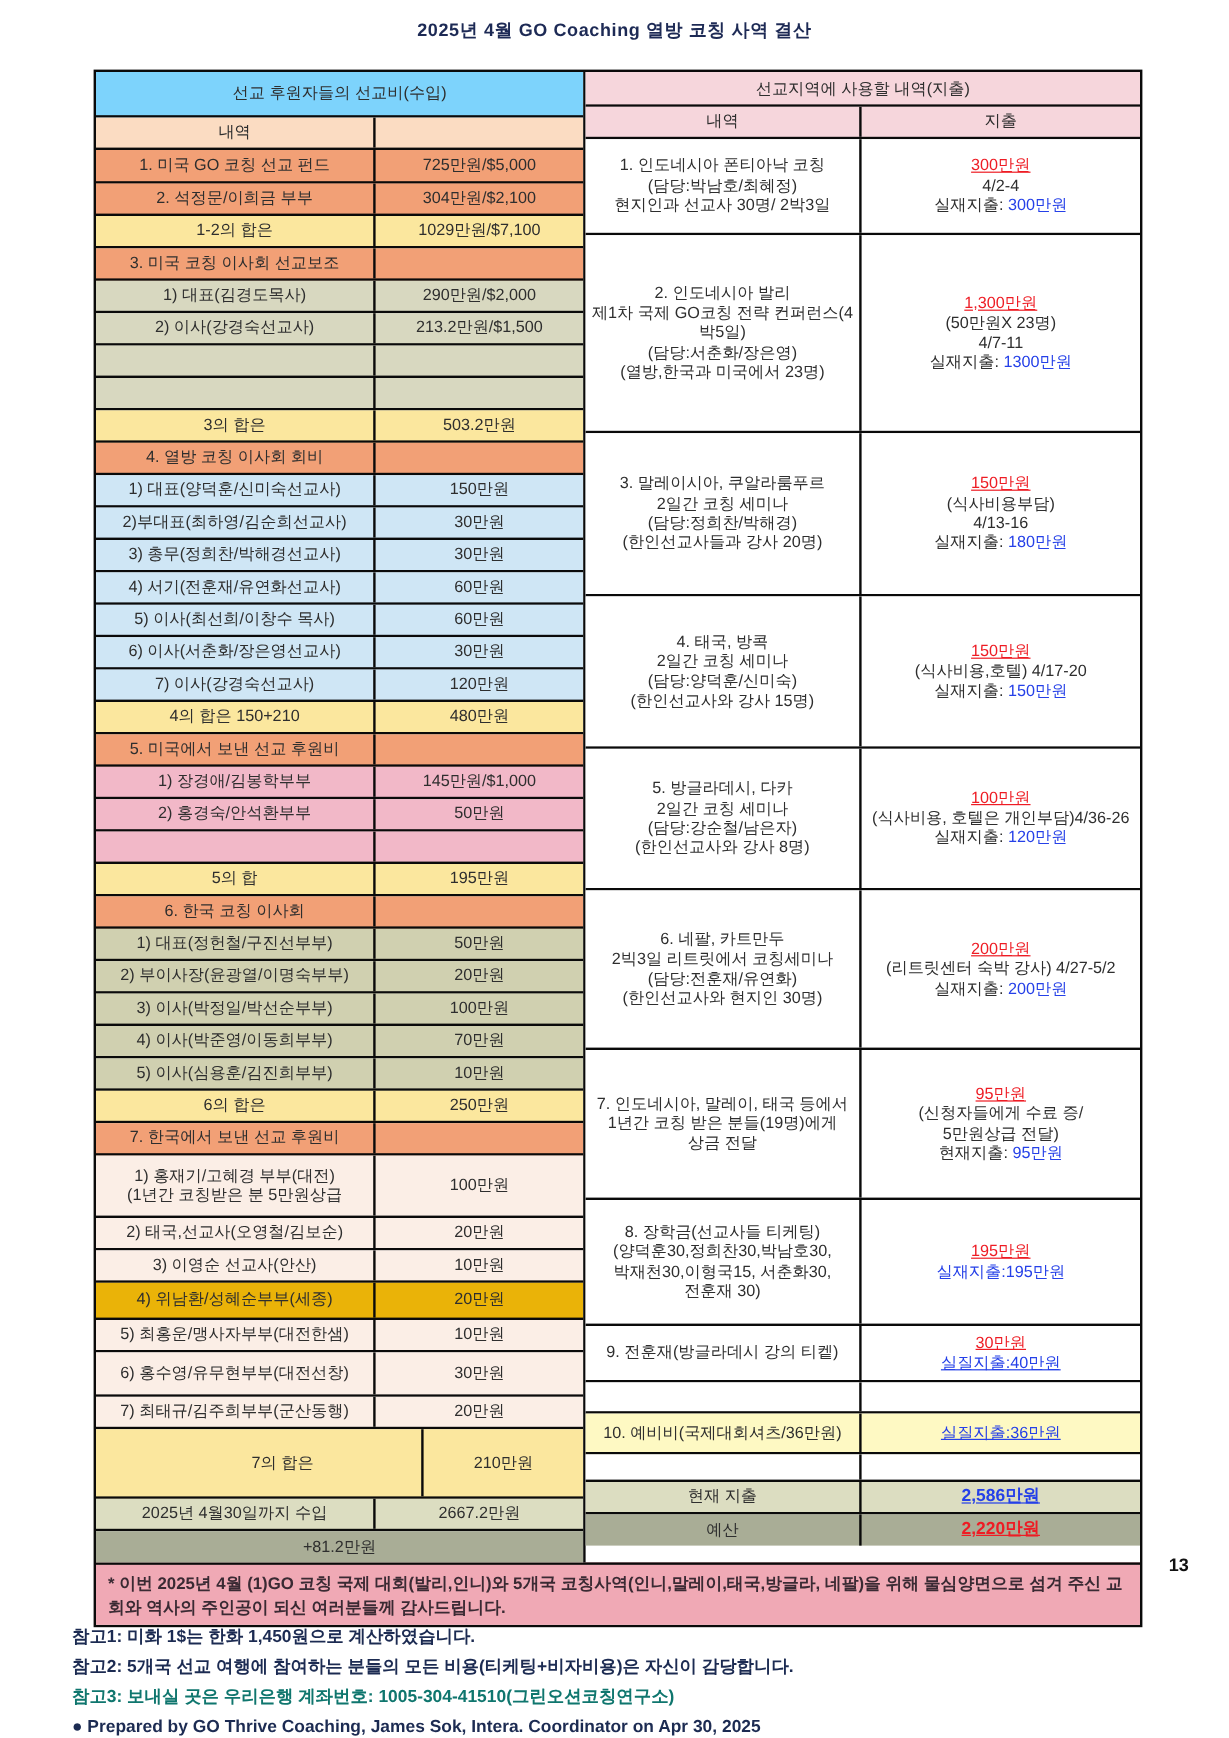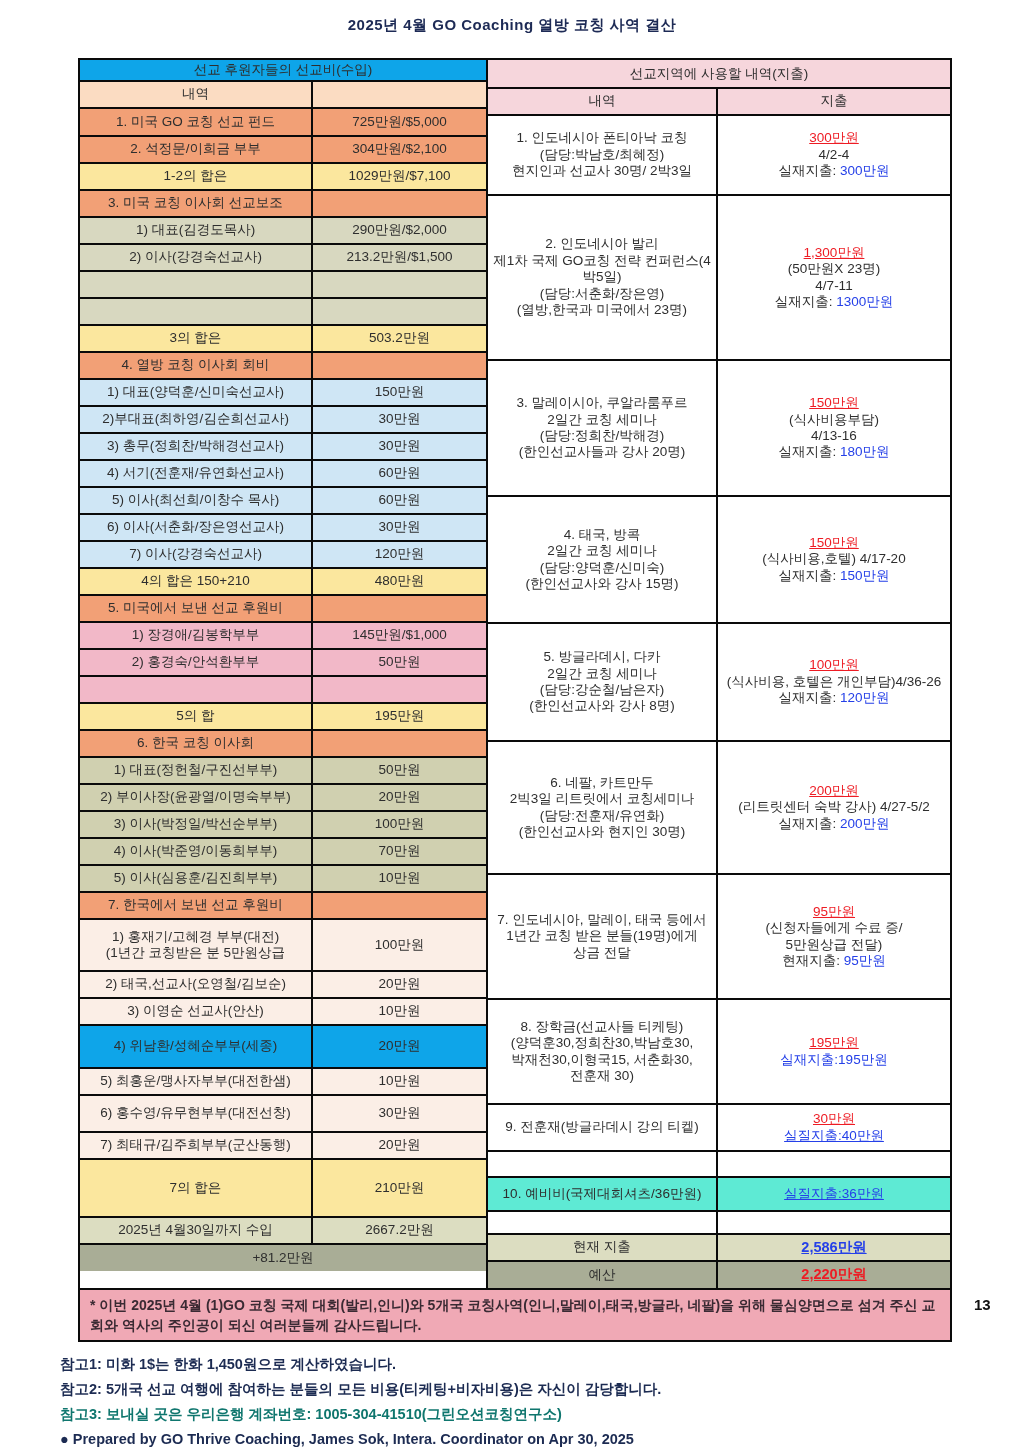--- a/index.html
+++ b/index.html
@@ -32,21 +32,21 @@
 </style>
 </head>
 <body>
 
 <div class="page">
   <div class="title">2025년 4월 GO Coaching 열방 코칭 사역 결산</div>
 
   <div class="table-wrap">
     <div class="cols">
       <div class="half left-half">
-        <div class="row span hdr" id="income-hdr1" style="background: #0ea5e9; height: 22px;">
+        <div class="row span hdr" id="income-hdr1" style="background: #7dd3fc; height: 38px;">
           <span>선교 후원자들의 선교비(수입)</span>
         </div>
         <div class="row hdr" id="income-hdr2" style="background: rgb(251, 220, 194); height: 27px;">
           <div class="c1">내역</div>
           <div class="c2"></div>
         </div>
 
       <div class="row" style="height: 28px; background: rgb(242, 160, 118);">
             <div class="c1">
               <div>1. 미국 GO 코칭 선교 펀드</div>
@@ -272,20 +272,28 @@
             </div>
           </div>
           <div class="row" style="height: 27px; background: rgb(208, 208, 176);">
             <div class="c1">
               <div>5) 이사(심용훈/김진희부부)</div>
             </div>
             <div class="c2">
               <div>10만원</div>
             </div>
           </div>
+          <div class="row" style="height: 27px; background: rgb(251, 231, 158);">
+            <div class="c1">
+              <div>6의 합은</div>
+            </div>
+            <div class="c2">
+              <div>250만원</div>
+            </div>
+          </div>
           <div class="row" style="height: 27px; background: rgb(242, 160, 118);">
             <div class="c1">
               <div>7. 한국에서 보낸 선교 후원비</div>
             </div>
             <div class="c2">
               <div></div>
             </div>
           </div>
           <div class="row" style="height: 52px; background: rgb(251, 238, 230);">
             <div class="c1">
@@ -305,21 +313,21 @@
             </div>
           </div>
           <div class="row" style="height: 27px; background: rgb(251, 238, 230);">
             <div class="c1">
               <div>3) 이영순 선교사(안산)</div>
             </div>
             <div class="c2">
               <div>10만원</div>
             </div>
           </div>
-          <div class="row" style="height: 43px; background: #0ea5e9; justify-content: space-between;">
+          <div class="row" style="height: 31px; background: #eab308; justify-content: space-between;">
             <div class="c1">
               <div>4) 위남환/성혜순부부(세종)</div>
             </div>
             <div class="c2">
               <div>20만원</div>
             </div>
           </div>
           <div class="row" style="height: 27px; background: rgb(251, 238, 230);">
             <div class="c1">
               <div>5) 최홍운/맹사자부부(대전한샘)</div>
@@ -337,21 +345,21 @@
             </div>
           </div>
           <div class="row" style="height: 27px; background: rgb(251, 238, 230);">
             <div class="c1">
               <div>7) 최태규/김주희부부(군산동행)</div>
             </div>
             <div class="c2">
               <div>20만원</div>
             </div>
           </div>
-          <div class="row" style="height: 58px; background: rgb(251, 231, 158);">
+          <div class="row" style="height: 58px; background: rgb(251, 231, 158); padding-left: 40px;">
             <div class="c1">
               <div>7의 합은</div>
             </div>
             <div class="c2">
               <div>210만원</div>
             </div>
           </div>
           <div class="row" style="height: 27px; background: rgb(220, 221, 193);">
             <div class="c1">
               <div>2025년 4월30일까지 수입</div>
@@ -486,21 +494,21 @@
             </div>
             <div class="c2">
               <div><span class="t-red ul">30만원</span></div>
               <div><span class="t-blue ul">실질지출:40만원</span></div>
             </div>
           </div>
           <div class="row" style="height: 26px; background: rgb(255, 255, 255);">
             <div class="c1"></div>
             <div class="c2"></div>
           </div>
-          <div class="row" style="height: 34px; background: #5eead4;">
+          <div class="row" style="height: 34px; background: #fef9c3;">
             <div class="c1">
               <div>10. 예비비(국제대회셔츠/36만원)</div>
             </div>
             <div class="c2">
               <div><span class="t-blue ul">실질지출:36만원</span></div>
             </div>
           </div>
           <div class="row" style="height: 23px; background: rgb(255, 255, 255);">
             <div class="c1"></div>
             <div class="c2"></div>

